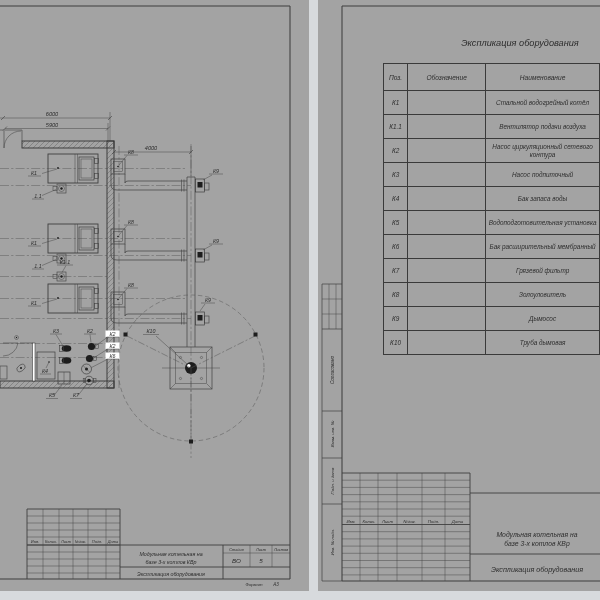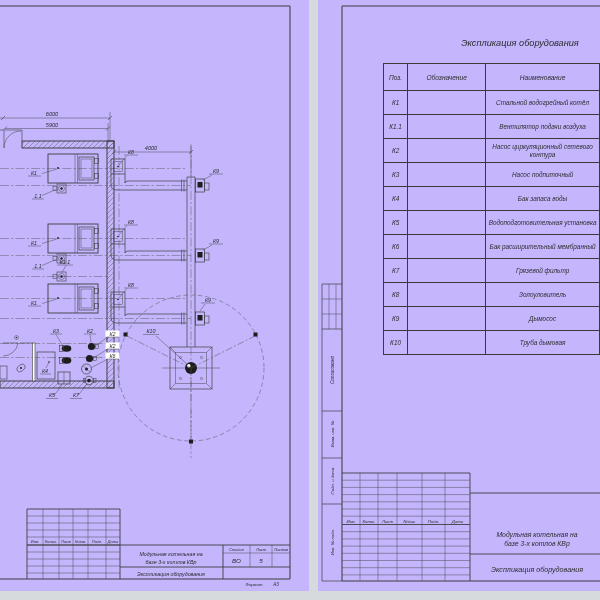--- a/index.html
+++ b/index.html
@@ -1,16 +1,16 @@
 <!DOCTYPE html>
 <html><head>
 <meta charset="utf-8">
 <style>
   html,body{margin:0;padding:0;width:600px;height:600px;overflow:hidden;background:#d7dadd;}
-  .sheet{position:absolute;background:#c4b5fd;overflow:hidden;}
+  .sheet{position:absolute;background:#a3a3a3;overflow:hidden;}
   #sheet-left{left:0;top:4;width:309px;height:591px;}
   #sheet-right{left:318px;top:4;width:282px;height:591px;}
   svg{position:absolute;left:0;top:0;}
   svg text{font-family:"Liberation Sans",sans-serif;font-style:italic;fill:#2d2d2d;}
   .t38{font-size:3.9px;} .t42{font-size:4.3px;} .t45{font-size:4.6px;}
   .t52{font-size:5.3px;} .t55{font-size:5.6px;} .t6{font-size:6.2px;}
   .t68{font-size:6.8px;} .t7{font-size:7.2px;} .t9{font-size:9.2px;}
   .ln{stroke:#3f3f3f;fill:none;}
   .w10{stroke-width:1.05;} .w9{stroke-width:.9;} .w7{stroke-width:.7;}
   .w6{stroke-width:.6;} .w45{stroke-width:.45;} .w5{stroke-width:.5;}

